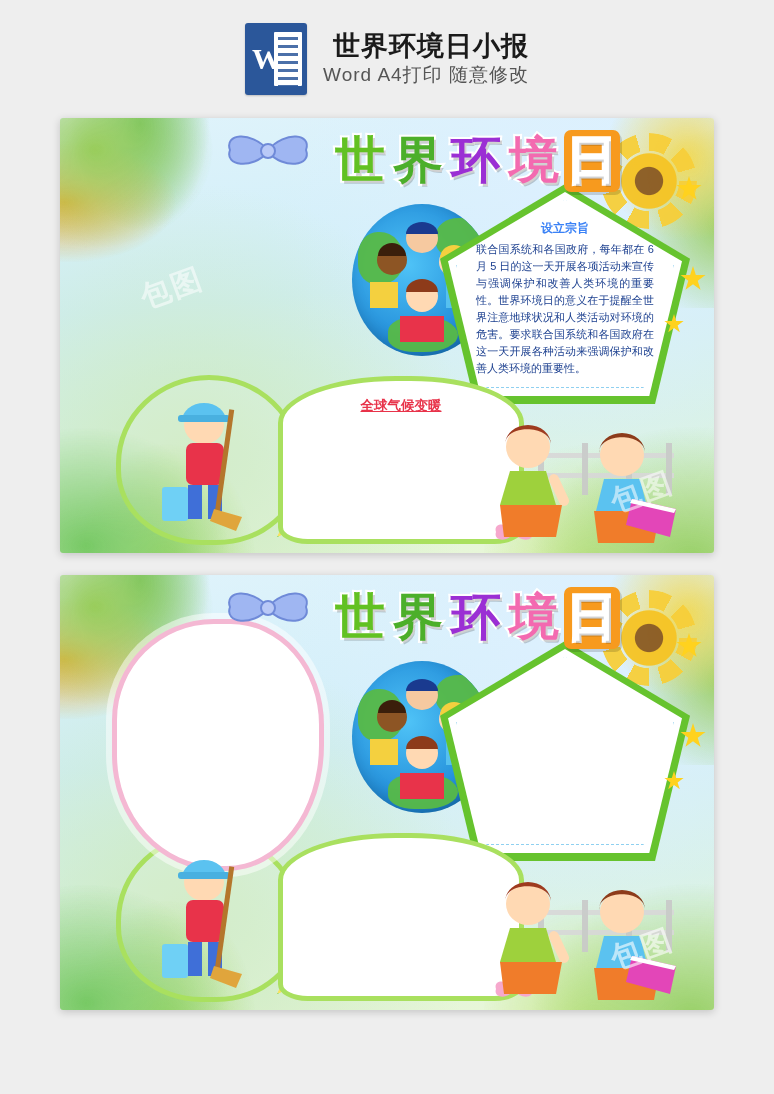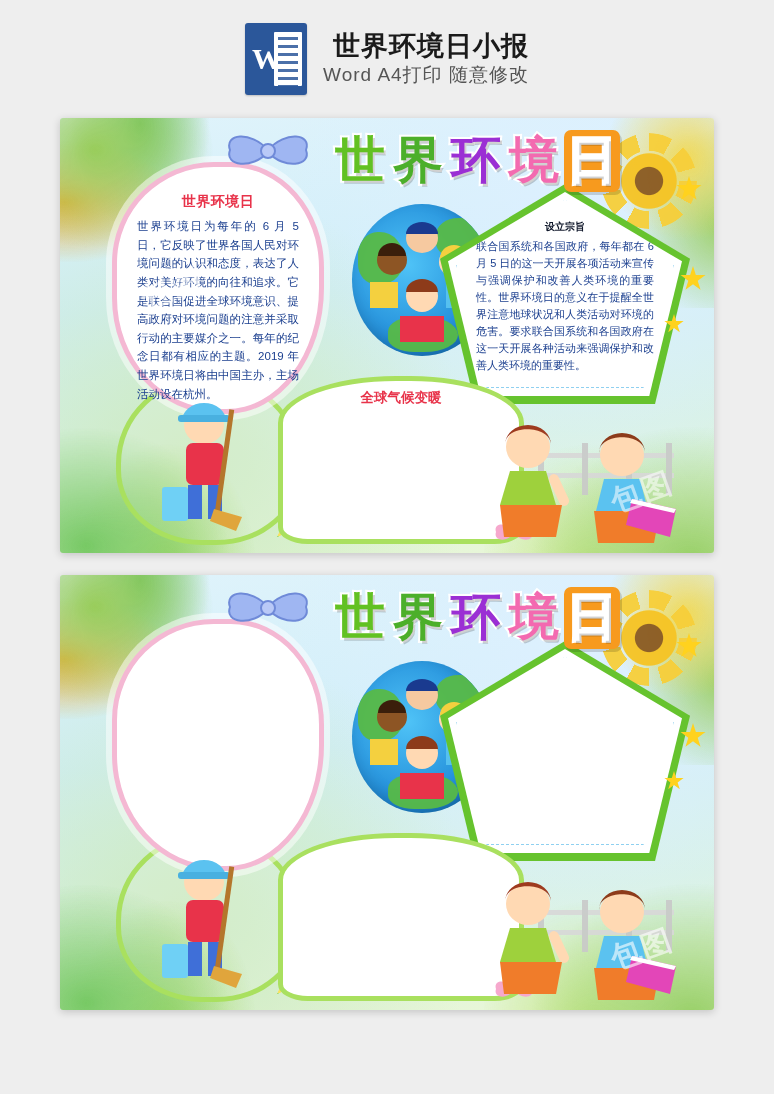--- a/index.html
+++ b/index.html
@@ -255,22 +255,22 @@
     box-sizing: border-box;
   }
   .pent-dash {
     position: absolute;
     inset: 16px;
     border: 1.5px dashed #8fd0f0;
     clip-path: polygon(50% 0%, 100% 34%, 86% 100%, 14% 100%, 0% 34%);
     pointer-events: none;
   }
   .pent-title {
-    color: #0f172a;
-    font-size: 10px;
+    color: #3b82f6;
+    font-size: 12px;
     font-weight: bold;
     text-align: center;
     margin: 12px 0 4px 0;
   }
   .pent-body {
     font-size: 11px;
     line-height: 1.55;
     color: #1b3f8f;
     text-align: justify;
     padding: 0 6px;
@@ -297,21 +297,22 @@
     border-radius: 48% 46% 12% 12% / 28% 28% 10% 10%;
     z-index: 6;
     padding: 8px 14px;
     box-sizing: border-box;
   }
   .mid-title {
     color: #e8334a;
     font-size: 13.5px;
     font-weight: bold;
     text-align: center;
-    margin: 0 0 4px 0;
+    margin: 8px 0 4px 0;
+    text-decoration: underline;
   }
   .mid-body {
     font-size: 11px;
     line-height: 1.55;
     color: #1b3f8f;
     text-align: justify;
     padding: 0 2px;
   }
 
   
@@ -414,24 +415,20 @@
     </svg>
 
     <div class="poster-title">
       <span class="t1">世</span>
       <span class="t2">界</span>
       <span class="t3">环</span>
       <span class="t4">境</span>
       <span class="t6">日</span>
     </div>
 
-    <div class="cloud-panel">
-      <div class="cloud-title">世界环境日</div>
-      <div class="cloud-body">世界环境日为每年的 6 月 5 日，它反映了世界各国人民对环境问题的认识和态度，表达了人类对美好环境的向往和追求。它是联合国促进全球环境意识、提高政府对环境问题的注意并采取行动的主要媒介之一。每年的纪念日都有相应的主题。2019 年世界环境日将由中国主办，主场活动设在杭州。</div>
-    </div>
 
     <div class="globe">
       <span class="land l1"></span>
         <span class="land l2"></span>
         <span class="land l3"></span>
       <svg viewBox="0 0 140 152" width="140" height="152" style="position:absolute;left:0;top:0">
         <ellipse cx="70" cy="34" rx="16" ry="15" fill="#f6c9a0"></ellipse>
         <path d="M54 30 a16 12 0 0 1 32 0 z" fill="#1a3a8f"></path>
         <ellipse cx="40" cy="56" rx="15" ry="15" fill="#8d5524"></ellipse>
         <path d="M26 52 a14 13 0 0 1 28 0 z" fill="#3b1f0b"></path>

